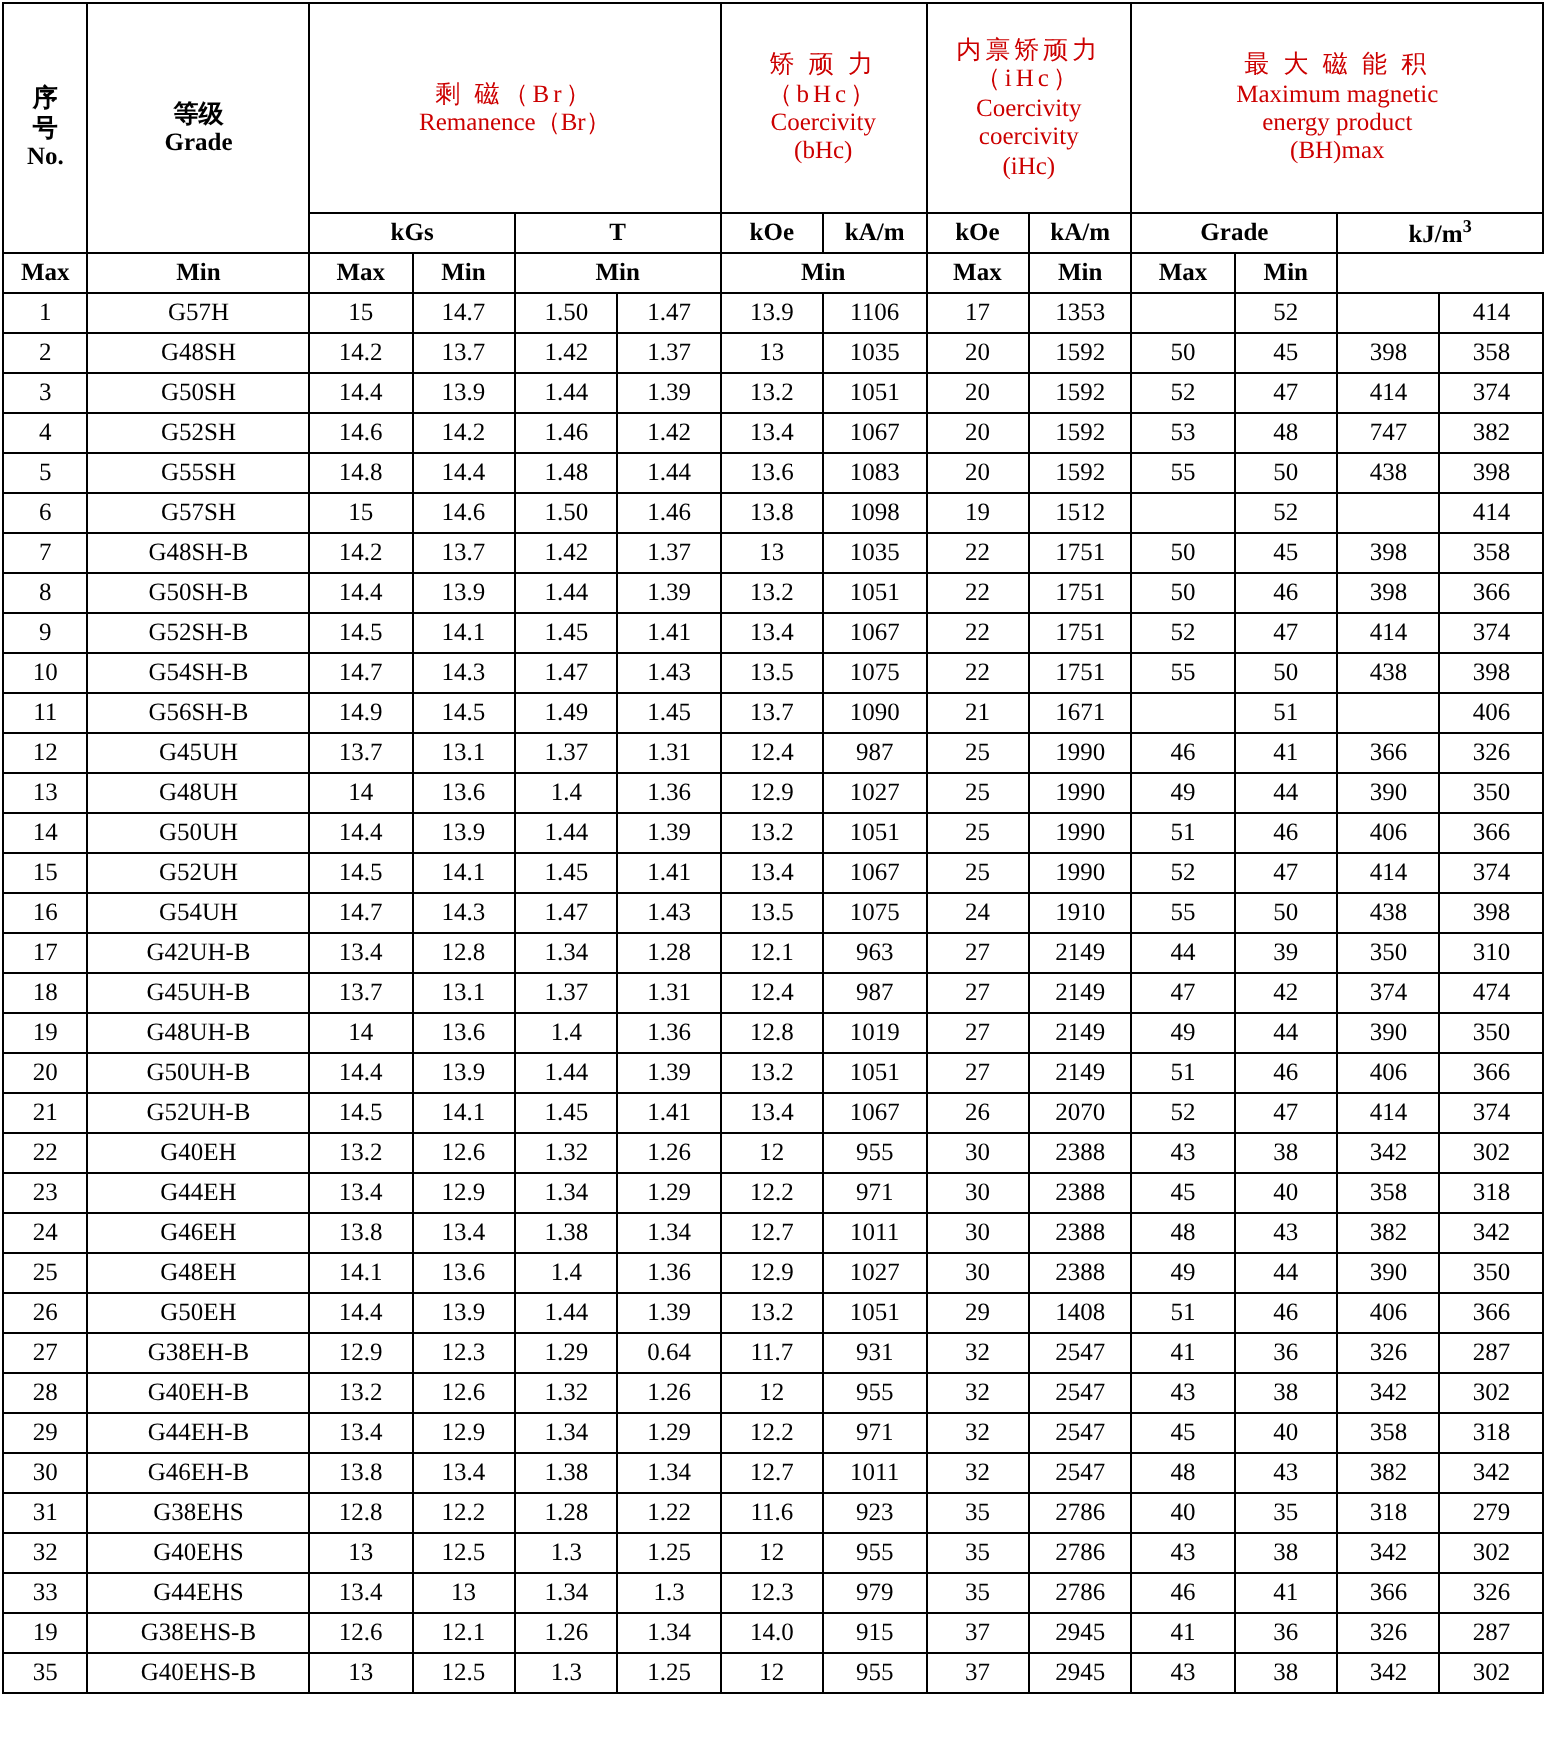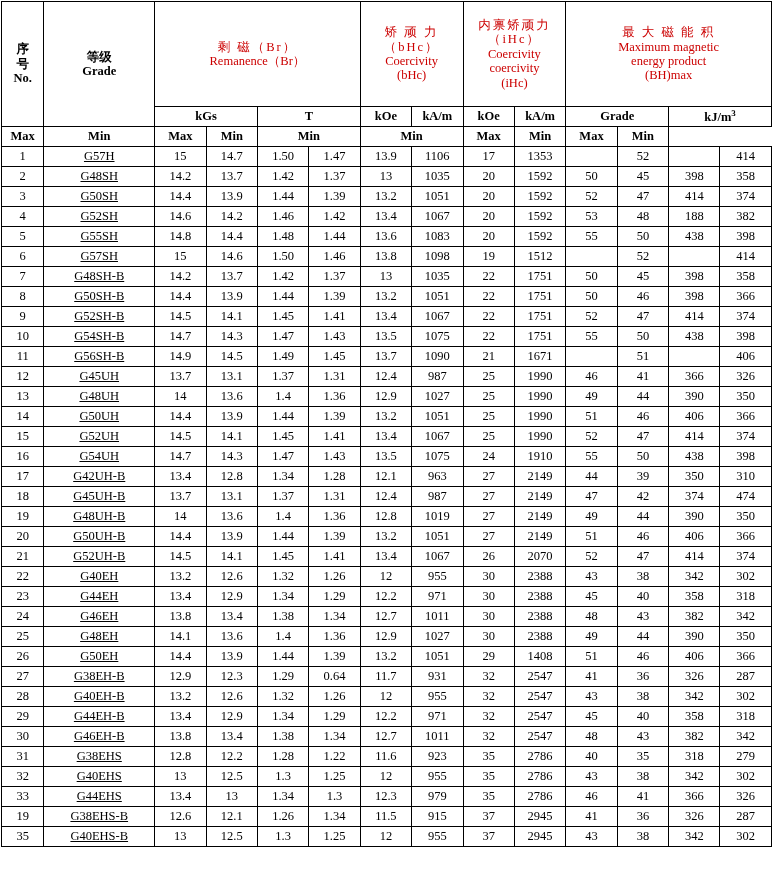--- a/index.html
+++ b/index.html
@@ -58,21 +58,20 @@
   }
   .grade-head {
     font-size: 13px;
     line-height: 1.3;
   }
   td.num {
     font-size: 12.5px;
   }
   td.grade {
     font-size: 12.5px;
-    text-decoration: underline;
   }
   col.c-seq { width: 42px; }
   col.c-grade { width: 110px; }
   col.c-v { width: 51px; }
   .sup { font-size: 9px; vertical-align: super; }
 </style>
 </head>
 <body>
 
 <div class="sheet">
@@ -207,21 +206,21 @@
           <td class="num">14.6</td>
           <td class="num">14.2</td>
           <td class="num">1.46</td>
           <td class="num">1.42</td>
           <td class="num">13.4</td>
           <td class="num">1067</td>
           <td class="num">20</td>
           <td class="num">1592</td>
           <td class="num">53</td>
           <td class="num">48</td>
-          <td class="num">188</td>
+          <td class="num">747</td>
           <td class="num">382</td>
         </tr>
         <tr>
           <td class="num">5</td>
           <td class="grade">G55SH</td>
           <td class="num">14.8</td>
           <td class="num">14.4</td>
           <td class="num">1.48</td>
           <td class="num">1.44</td>
           <td class="num">13.6</td>
@@ -681,21 +680,21 @@
           <td class="num">366</td>
           <td class="num">326</td>
         </tr>
         <tr>
           <td class="num">19</td>
           <td class="grade">G38EHS-B</td>
           <td class="num">12.6</td>
           <td class="num">12.1</td>
           <td class="num">1.26</td>
           <td class="num">1.34</td>
-          <td class="num">11.5</td>
+          <td class="num">14.0</td>
           <td class="num">915</td>
           <td class="num">37</td>
           <td class="num">2945</td>
           <td class="num">41</td>
           <td class="num">36</td>
           <td class="num">326</td>
           <td class="num">287</td>
         </tr>
         <tr>
           <td class="num">35</td>

